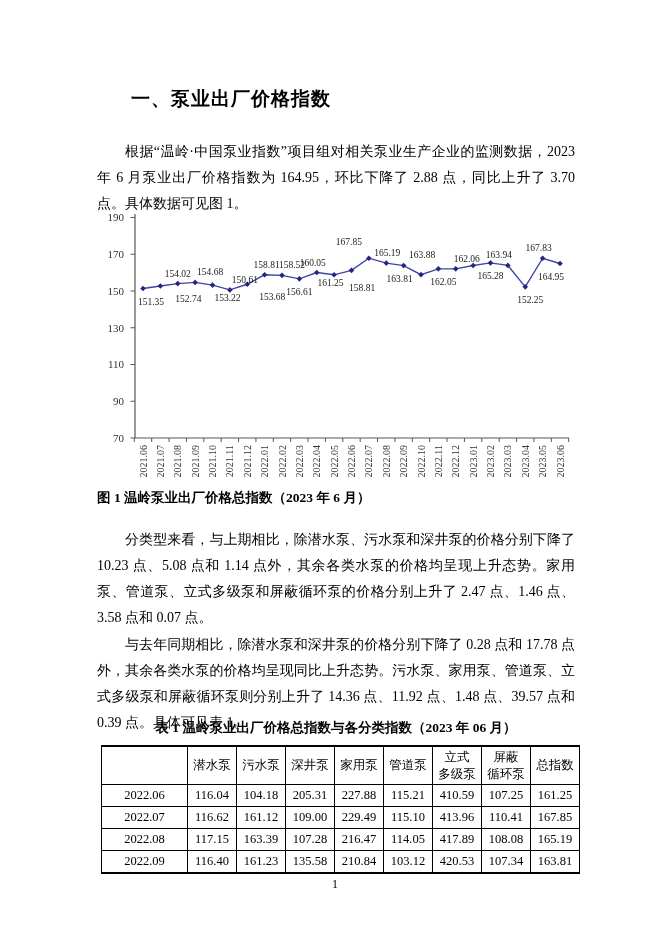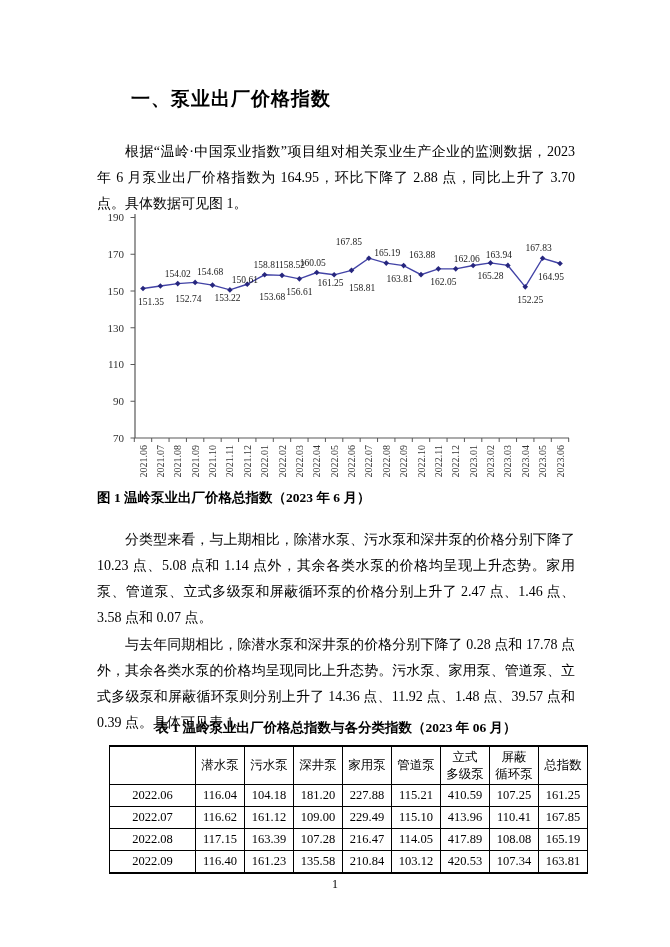--- a/index.html
+++ b/index.html
@@ -12,21 +12,21 @@
   .para2{top:513px;}
   .para3{top:618px;}
   .figwrap{position:absolute;left:95px;top:205px;width:485px;height:292px;}
   .figcap{position:absolute;left:97px;top:489px;width:478px;text-align:left;
           font-size:13.5px;font-weight:bold;}
   .tabcap{position:absolute;left:97px;top:719px;width:478px;text-align:center;
           font-size:13.5px;font-weight:bold;}
   table.data{position:absolute;left:101px;top:745px;width:478px;border-collapse:collapse;
           border-top:2px solid #000;border-bottom:2.5px solid #000;
           border-left:1px solid #000;border-right:1px solid #000;
-          font-size:12.5px;table-layout:fixed;margin-left:8px;}
+          font-size:12.5px;table-layout:fixed;}
   table.data th,table.data td{border:1px solid #000;text-align:center;padding:1px 0;
           font-weight:normal;white-space:pre-line;line-height:1.3;}
   table.data th{height:35px;vertical-align:middle;}
   table.data td{height:19px;}
   table.data col.c0{width:86px;}
   table.data col.cn{width:49px;}
   .pagenum{position:absolute;left:0;top:877px;width:670px;text-align:center;font-size:12px;}
   svg text{font-family:"Liberation Serif","DejaVu Serif",serif;}
   .ylab{font-size:11px;fill:#333;}
   .xlab{font-size:10px;fill:#333;}
@@ -193,21 +193,21 @@
           <th>屏蔽
 循环泵</th>
           <th>总指数</th>
         </tr>
       </thead>
     <tbody id="tbd">
         <tr>
           <td>2022.06</td>
           <td>116.04</td>
           <td>104.18</td>
-          <td>181.20</td>
+          <td>205.31</td>
           <td>227.88</td>
           <td>115.21</td>
           <td>410.59</td>
           <td>107.25</td>
           <td>161.25</td>
         </tr>
         <tr>
           <td>2022.07</td>
           <td>116.62</td>
           <td>161.12</td>

